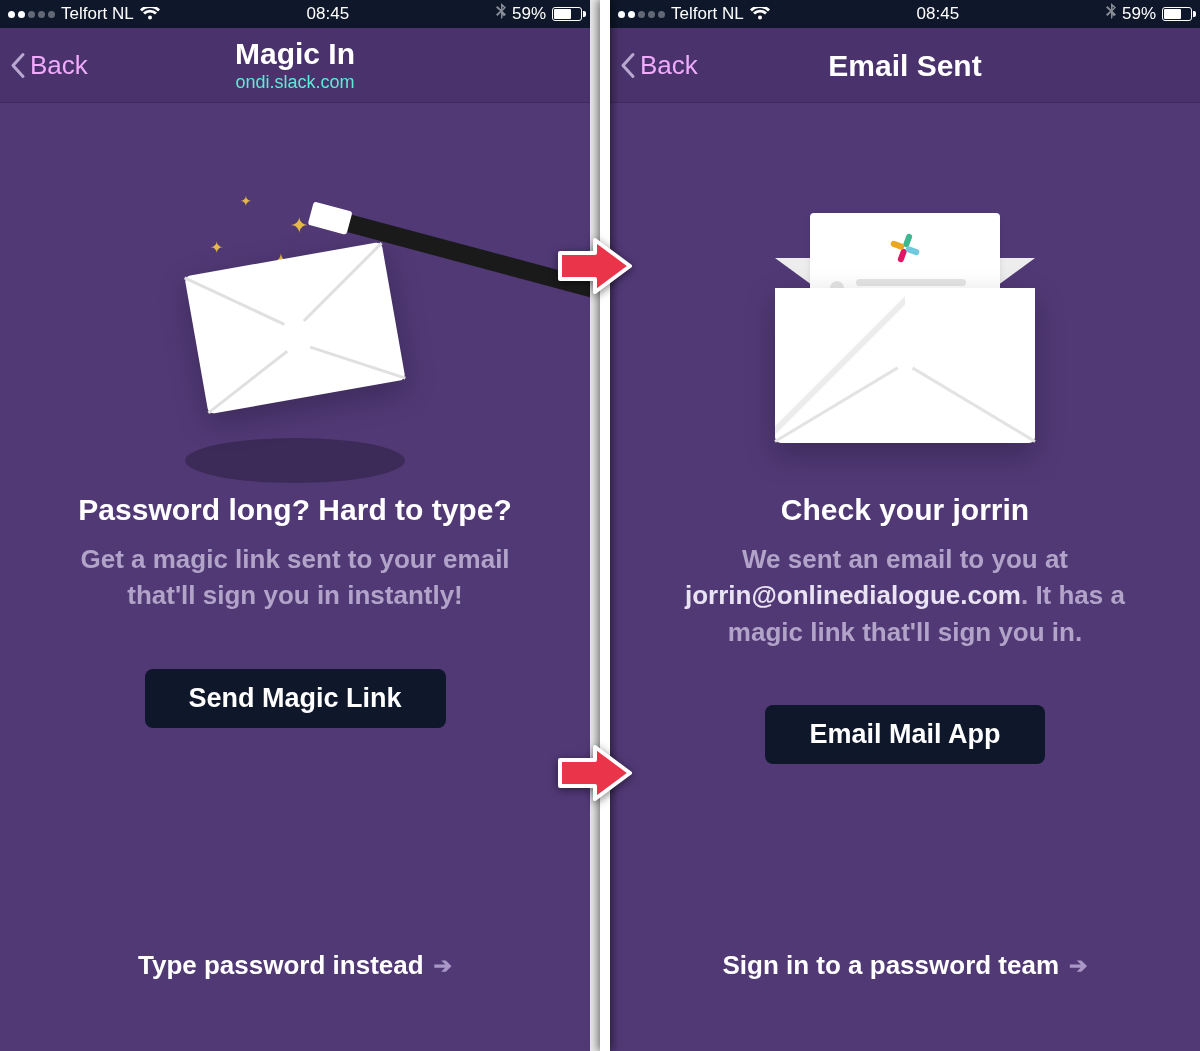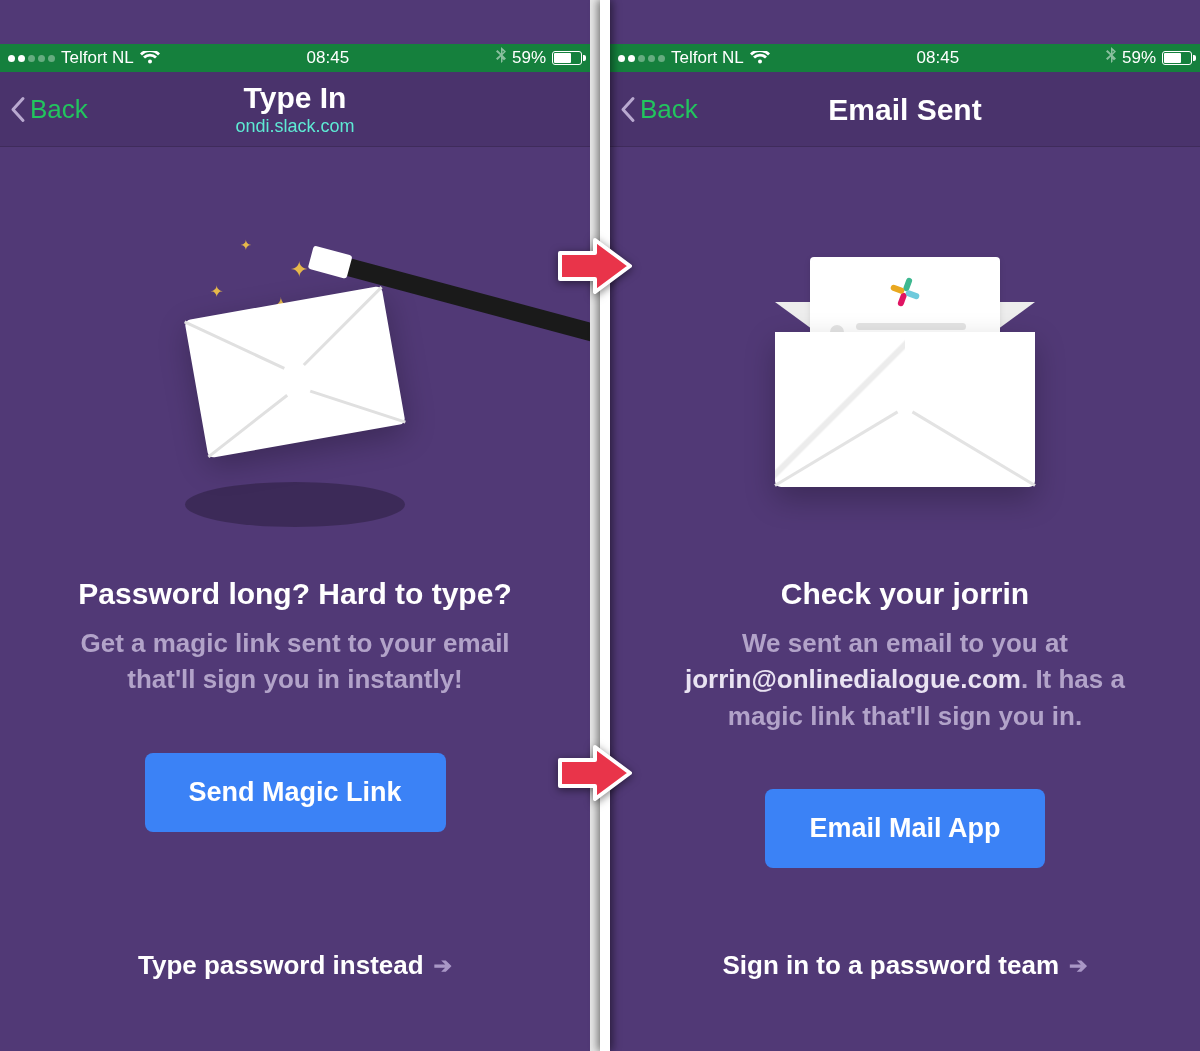--- a/index.html
+++ b/index.html
@@ -31,28 +31,27 @@
     width: 10px;
     height: 1051px;
     background: #fff;
     box-shadow: -3px 0 8px rgba(0,0,0,0.4), 3px 0 8px rgba(0,0,0,0.4);
     position: relative;
     z-index: 2;
   }
   
   .status-bar {
     height: 28px;
-    background: #15803d;
+    background: #0f172a;
     display: flex;
     align-items: center;
     justify-content: space-between;
     padding: 0 8px;
     font-size: 17px;
     font-weight: 500;
-    margin-top: 44px;
   }
   .status-left, .status-right { display: flex; align-items: center; gap: 6px; }
   .dots { display: flex; gap: 3px; align-items: center;}
   .dot { width: 7px; height: 7px; border-radius: 50%; background: rgba(255,255,255,0.35);}
   .dot.on { background: #fff; }
   .wifi-icon svg { display:block; }
   .bt-icon { opacity: 0.5; }
   .battery {
     width: 30px; height: 14px; border: 1.5px solid #fff; border-radius: 3px; position: relative;
   }
@@ -66,21 +65,21 @@
     background: #4a336c;
     display: flex;
     align-items: center;
     justify-content: center;
     position: relative;
     border-bottom: 1px solid rgba(0,0,0,0.15);
   }
   .nav-back {
     position: absolute; left: 10px; top: 50%; transform: translateY(-50%);
     display: flex; align-items:center; gap: 4px;
-    color: #22c55e; font-size: 26px; font-weight:400;
+    color: #f0abfc; font-size: 26px; font-weight:400;
     cursor: pointer;
   }
   .nav-title-wrap { text-align: center; }
   .nav-title { font-size: 30px; font-weight: 700; color:#fff; line-height:1.1;}
   .nav-subtitle { font-size: 18px; font-weight: 500; color: #5eead4; margin-top:2px;}
   
   .body {
     flex: 1;
     display: flex;
     flex-direction: column;
@@ -90,34 +89,34 @@
   }
   .illustration {
     height: 330px;
     width: 100%;
     position: relative;
     display:flex;
     align-items:center;
     justify-content:center;
   }
   .heading {
-    font-size: 30px; font-weight: 700; color:#fff; margin-top: 40px;
+    font-size: 30px; font-weight: 700; color:#fff; 
   }
   .sub {
     font-size: 26px; line-height: 1.4; color: #b2a3c9; margin-top: 14px; font-weight:700;
     padding: 0 10px;
   }
   .sub .em { color: #e9e3f2; }
   .btn {
     margin-top: 55px;
-    background: #3b82f6;
+    background: #0f172a;
     color: #fff;
     font-size: 27px;
     font-weight: 700;
-    padding: 24px 44px;
+    padding: 14px 44px;
     border: none;
     border-radius: 8px;
     cursor: pointer;
   }
   .footer-link {
     margin-top: auto;
     font-size: 26px;
     font-weight: 700;
     color: #fff;
     display:flex;
@@ -249,21 +248,21 @@
     </div>
 
     <div class="nav-bar">
       <div class="nav-back">
         <svg width="16" height="28" viewBox="0 0 16 28">
             <path fill="none" stroke="#b9a9d0" stroke-width="3" stroke-linecap="round" stroke-linejoin="round" d="M13 3L3 14l10 11"></path>
           </svg>
         <span>Back</span>
       </div>
       <div class="nav-title-wrap">
-        <div class="nav-title">Type In</div>
+        <div class="nav-title">Magic In</div>
         <div class="nav-subtitle">ondi.slack.com</div>
       </div>
     </div>
 
     <div class="body">
       <div class="illustration">
         <div class="shadow-ellipse"></div>
         <div class="sparkles">
           <span class="spk s1">✦</span>
             <span class="spk s2">✦</span>

